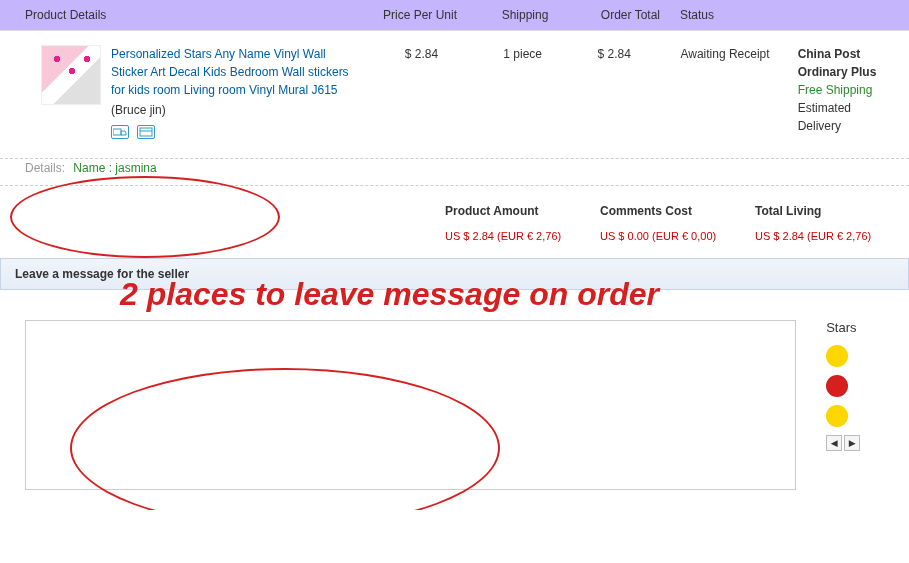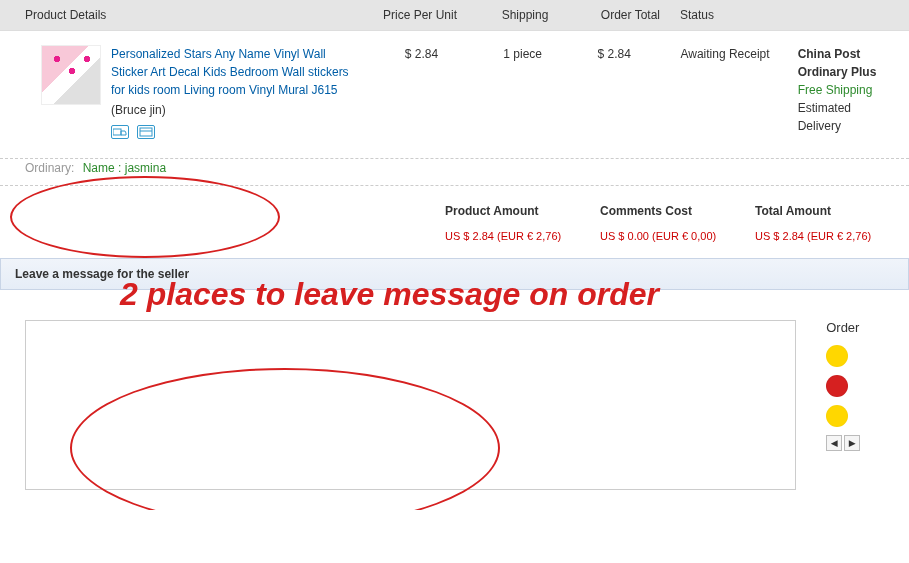--- a/index.html
+++ b/index.html
@@ -1,18 +1,18 @@
 <!DOCTYPE html>
 <html><head>
   <meta charset="utf-8">
   <style>
     * { margin: 0; padding: 0; box-sizing: border-box; }
     body { font-family: Arial, sans-serif; font-size: 12px; color: #333; background: #fff; width: 909px; position: relative; }
     
-    .table-header { display: flex; background: #e5e5e5; border-bottom: 1px solid #ddd; padding: 8px 0; }
+    .table-header { display: flex; background: #c4b5fd; border-bottom: 1px solid #ddd; padding: 8px 0; }
     .col { padding: 0 10px; }
     .col-product { width: 360px; padding-left: 25px; }
     .col-price { width: 120px; text-align: center; }
     .col-qty { width: 90px; text-align: center; }
     .col-total { width: 100px; text-align: right; }
     .col-status { width: 130px; text-align: left; }
     
     .product-row { display: flex; padding: 14px 16px; }
     .product-info { display: flex; padding-left: 25px; width: 360px; }
     .product-thumb { width: 60px; height: 60px; background: linear-gradient(135deg, #f8c8d8 40%, #fff 40%, #fff 60%, #e0e0e0 60%); border: 1px solid #eee; flex-shrink: 0; position: relative; }
@@ -105,45 +105,45 @@
   <div class="col-total-val">$ 2.84</div>
   <div class="col-status-val">Awaiting Receipt</div>
   <div class="shipping-info">
     <div class="shipping-method">China Post Ordinary Plus</div>
     <div class="free-ship">Free Shipping</div>
     <div>Estimated Delivery</div>
   </div>
 </div>
 
 <div class="comments-row">
-  <span class="comments-label">Ordinary:</span>
+  <span class="comments-label">Details:</span>
   <span class="comments-value">Name : jasmina</span>
 </div>
 
 <div class="summary-table">
   <div class="summary-header-row">
     <div class="summary-spacer"></div>
     <div class="summary-col summary-header">Product Amount</div>
     <div class="summary-col summary-header">Comments Cost</div>
-    <div class="summary-col summary-header">Total Amount</div>
+    <div class="summary-col summary-header">Total Living</div>
   </div>
   <div class="summary-value-row">
     <div class="summary-spacer"></div>
     <div class="summary-col summary-value">US $ 2.84 (EUR € 2,76)</div>
     <div class="summary-col summary-value">US $ 0.00 (EUR € 0,00)</div>
     <div class="summary-col summary-value">US $ 2.84 (EUR € 2,76)</div>
   </div>
 </div>
 
 <div class="message-section-header">Leave a message for the seller</div>
 
 <div class="message-area-wrap">
   <textarea class="message-textarea" style=""></textarea>
   <div class="emoji-panel">
-    <div class="emoji-title">Order</div>
+    <div class="emoji-title">Stars</div>
     <div class="emoji-row">
       <span class="emoji emoji-1"></span>
     </div>
     <div class="emoji-row">
       <span class="emoji emoji-2"></span>
     </div>
     <div class="emoji-row">
       <span class="emoji emoji-3"></span>
     </div>
     <div class="emoji-nav">

